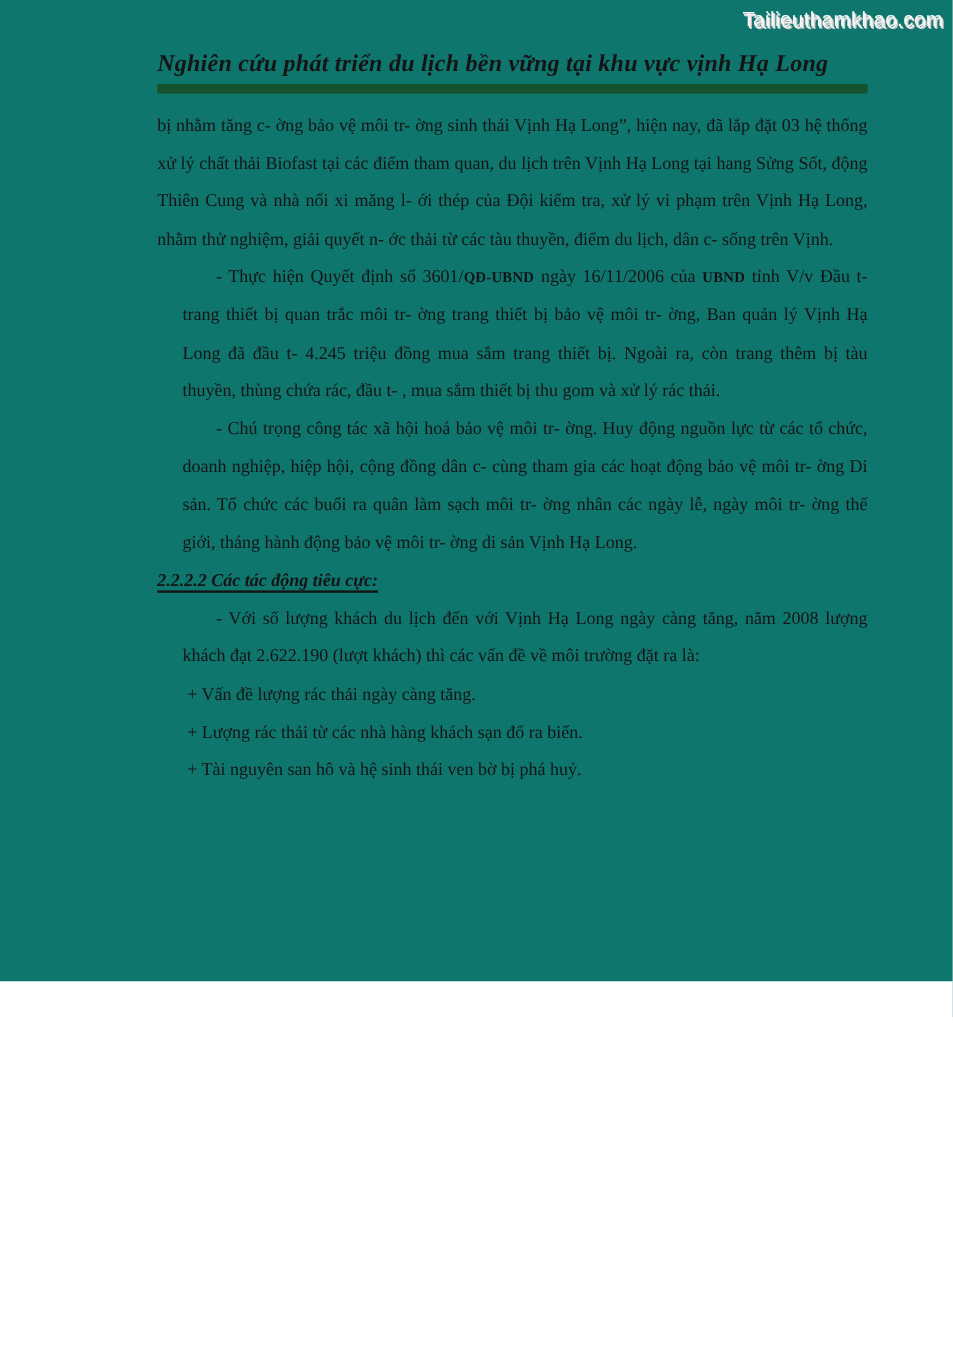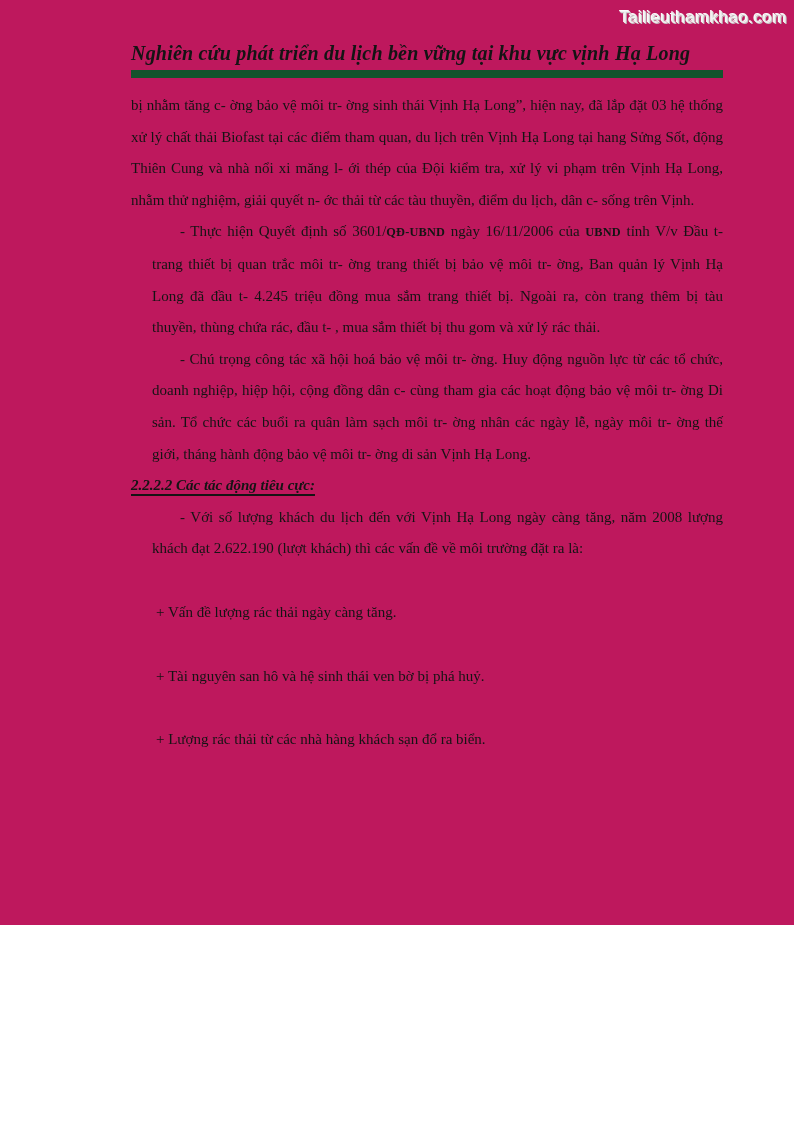--- a/index.html
+++ b/index.html
@@ -1,20 +1,20 @@
 <!DOCTYPE html>
 <html><head>
 <meta charset="utf-8">
 <style>
   html, body { margin: 0; padding: 0; background: #ffffff; }
   .page {
     position: relative;
     width: 794px;
-    height: 925px;
-    background: #be185d;
+    height: 818px;
+    background: #0f766e;
     font-family: "Liberation Serif", serif;
     color: #141414;
     overflow: hidden;
   }
   .watermark {
     position: absolute;
     top: 8px;
     right: 7px;
     font-family: "Liberation Sans", sans-serif;
     font-size: 17px;
@@ -40,21 +40,21 @@
   }
   .body-text {
     margin-top: 12px;
     font-size: 15px;
     line-height: 31.6px;
     text-align: justify;
   }
   .para { margin: 0; }
   .para.continuation { text-indent: 0; }
   .para.dash { text-indent: 28px; margin-left: 21px; }
-  .para.plus { text-indent: 25px; margin-top: 32px; }
+  .para.plus { text-indent: 25px; }
   .uc { font-weight: bold; font-size: 0.82em; letter-spacing: 0.2px; }
   .heading {
     margin: 0;
     font-weight: bold;
     font-style: italic;
     text-align: left;
   }
   .heading-text {
     text-decoration: underline;
     text-decoration-thickness: 2px;
@@ -90,22 +90,22 @@
   <div class="content">
     <h1 class="doc-title">Nghiên cứu phát triển du lịch bền vững tại khu vực vịnh Hạ Long</h1>
 
     <div class="body-text">
         <p class="para continuation"><span>bị nhằm tăng c- ờng bảo vệ môi tr- ờng sinh thái Vịnh Hạ Long”, hiện nay, đã lắp đặt 03 hệ thống xử lý chất thải Biofast tại các điểm tham quan, du lịch trên Vịnh Hạ Long tại hang Sửng Sốt, động Thiên Cung và nhà nổi xi măng l- ới thép của Đội kiểm tra, xử lý vi phạm trên Vịnh Hạ Long, nhằm thử nghiệm, giải quyết n- ớc thải từ các tàu thuyền, điểm du lịch, dân c- sống trên Vịnh.</span></p>
         <p class="para dash"><span>- Thực hiện Quyết định số 3601/</span><span class="uc">QĐ-UBND</span><span> ngày 16/11/2006 của </span><span class="uc">UBND</span><span> tỉnh V/v Đầu t- trang thiết bị quan trắc môi tr- ờng trang thiết bị bảo vệ môi tr- ờng, Ban quản lý Vịnh Hạ Long đã đầu t- 4.245 triệu đồng mua sắm trang thiết bị. Ngoài ra, còn trang thêm bị tàu thuyền, thùng chứa rác, đầu t- , mua sắm thiết bị thu gom và xử lý rác thải.</span></p>
         <p class="para dash"><span>- Chú trọng công tác xã hội hoá bảo vệ môi tr- ờng. Huy động nguồn lực từ các tổ chức, doanh nghiệp, hiệp hội, cộng đồng dân c- cùng tham gia các hoạt động bảo vệ môi tr- ờng Di sản. Tổ chức các buổi ra quân làm sạch môi tr- ờng nhân các ngày lễ, ngày môi tr- ờng thế giới, tháng hành động bảo vệ môi tr- ờng di sản Vịnh Hạ Long.</span></p>
         <p class="heading"><span class="heading-text">2.2.2.2 Các tác động tiêu cực:</span></p>
         <p class="para dash"><span>- Với số lượng khách du lịch đến với Vịnh Hạ Long ngày càng tăng, năm 2008 lượng khách đạt 2.622.190 (lượt khách) thì các vấn đề về môi trường đặt ra là:</span></p>
         <p class="para plus"><span>+ Vấn đề lượng rác thải ngày càng tăng.</span></p>
+        <p class="para plus"><span>+ Lượng rác thải từ các nhà hàng khách sạn đổ ra biển.</span></p>
         <p class="para plus"><span>+ Tài nguyên san hô và hệ sinh thái ven bờ bị phá huỷ.</span></p>
-        <p class="para plus"><span>+ Lượng rác thải từ các nhà hàng khách sạn đổ ra biển.</span></p>
       </div>
   </div>
 
   <div class="footer">
     <span class="footer-author">Nguyễn Hồng Vinh – VH 903</span>
     <span class="footer-page">31</span>
   </div>
 
 </div>
 

